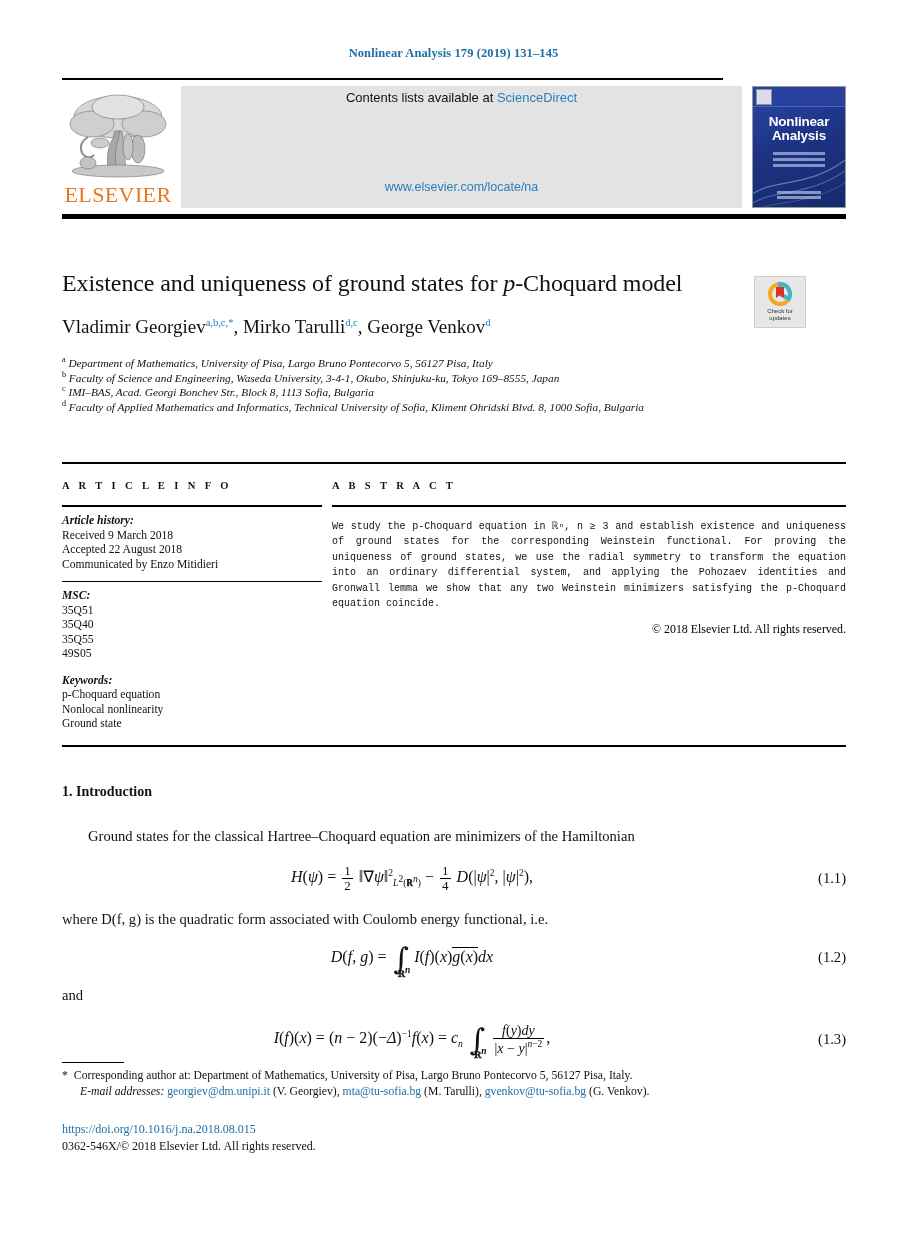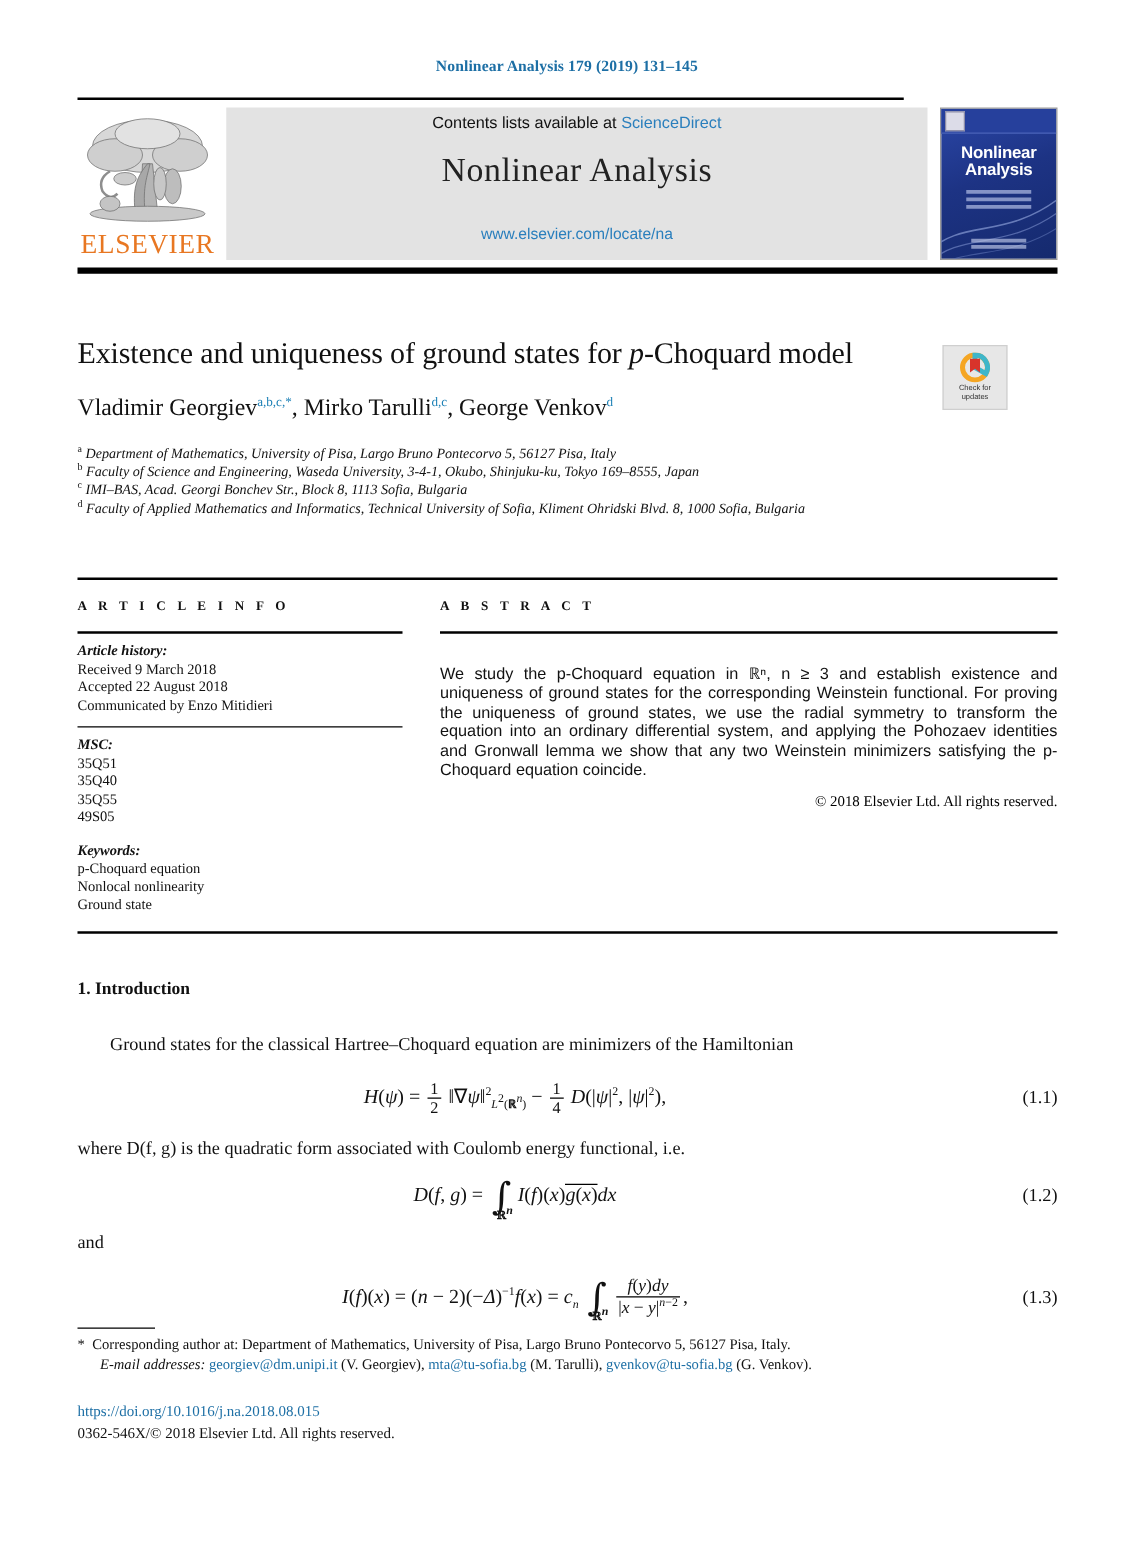--- a/index.html
+++ b/index.html
@@ -253,21 +253,20 @@
     border-top: 2.2px solid #000;
   }
 
   
   .cols {
     position: absolute;
     left: 62px;
     top: 480px;
     width: 784px;
     display: flex;
-    gap: 20px;
   }
   .col-info { width: 260px; flex: 0 0 260px; }
   .col-abs { flex: 1 1 auto; margin-left: 10px; }
 
   .sec-label {
     font-family: "Liberation Serif", serif;
     font-weight: bold;
     font-size: 10.5px;
     letter-spacing: 3.4px;
     color: #111;
@@ -285,26 +284,26 @@
   }
   .info-head {
     font-style: italic;
     font-weight: bold;
   }
   .rule-sub {
     border-top: 1.6px solid #000;
     margin: 9px 0 0 0;
   }
   .abs-body {
-    font-family: Liberation Sans, sans-serif;
-    font-size: 13px;
+    font-family: Liberation Mono, monospace;
+    font-size: 10px;
     line-height: 15.4px;
     text-align: justify;
     color: #111;
-    padding-top: 24px;
+    padding-top: 12px;
   }
   .abs-copy {
     text-align: right;
     margin-top: 11px;
     font-size: 11.9px;
   }
   .rule-cols-bottom {
     position: absolute;
     left: 62px;
     top: 745px;
@@ -448,21 +447,20 @@
           </g>
         </svg>
         <div class="elsevier-word">ELSEVIER</div>
       </div>
 
       <div class="header-center">
         <div class="contents-line">
           <span>Contents lists available at</span>
           <a class="sd" href="#">ScienceDirect</a>
         </div>
-        <div class="journal-name">Nonlinear Analysis</div>
         <div class="journal-url">www.elsevier.com/locate/na</div>
       </div>
 
       <div class="cover-thumb">
         <div class="cover-topbar">
           <div class="cover-badge"></div>
         </div>
         <svg class="cover-wave" viewBox="0 0 120 90" preserveAspectRatio="none">
           <path d="M0 70 C30 40 70 60 120 20" stroke="#7b8ec9" stroke-width="1.4" fill="none" opacity=".8"></path>
           <path d="M0 80 C30 52 70 70 120 32" stroke="#6d81c0" stroke-width="1.2" fill="none" opacity=".7"></path>

